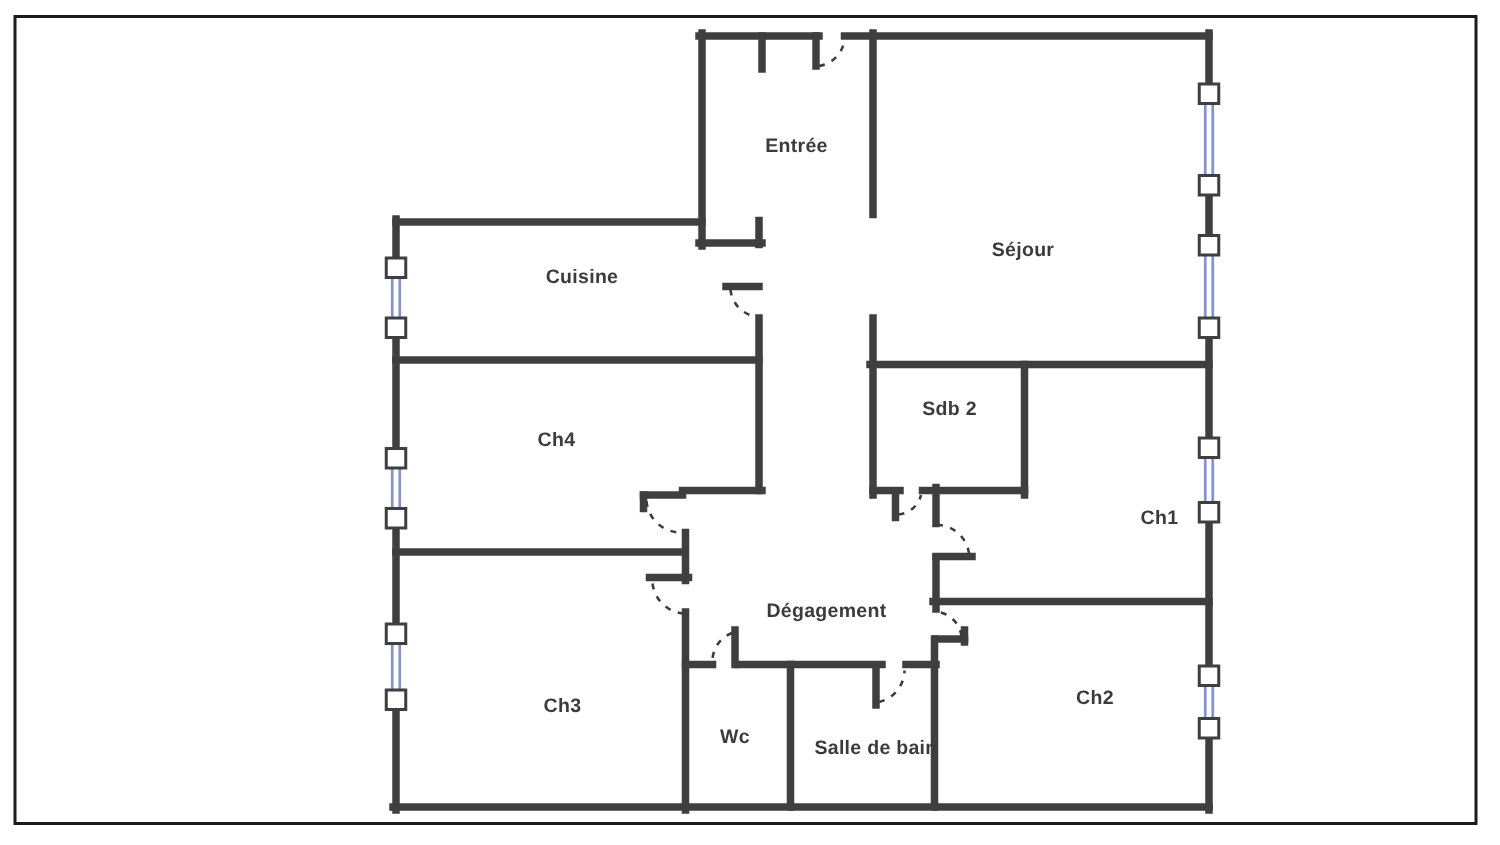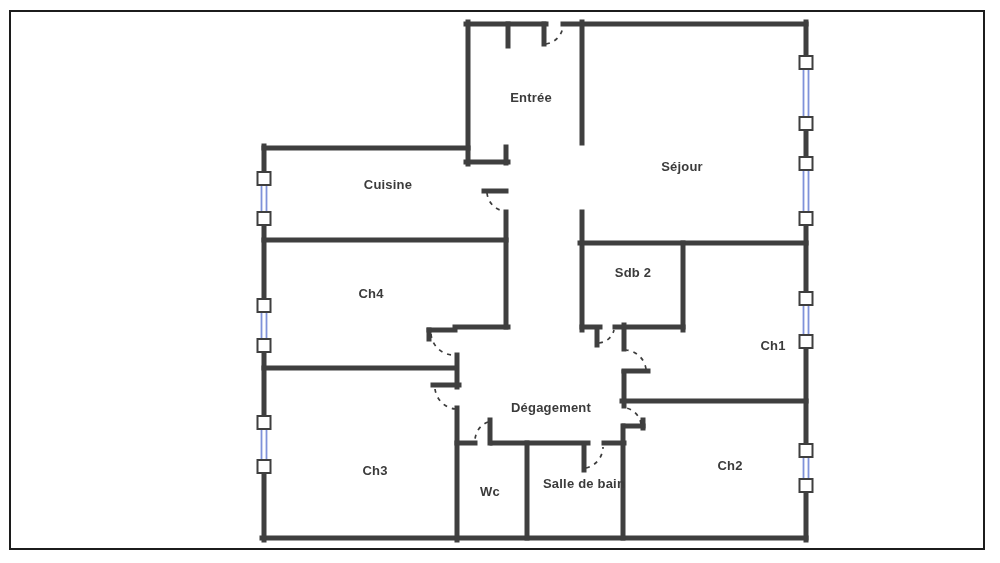--- a/index.html
+++ b/index.html
@@ -169,15 +169,15 @@
 
   <div class="room-label" style="left:531px;top:97px;">Entrée</div>
   <div class="room-label" style="left:682px;top:166px;">Séjour</div>
   <div class="room-label" style="left:388px;top:184px;">Cuisine</div>
   <div class="room-label" style="left:371px;top:293px;">Ch4</div>
   <div class="room-label" style="left:633px;top:272px;">Sdb 2</div>
   <div class="room-label" style="left:773px;top:345px;">Ch1</div>
   <div class="room-label" style="left:551px;top:377px;margin-top:30px;">Dégagement</div>
   <div class="room-label" style="left:375px;top:470px;text-align:center;">Ch3</div>
   <div class="room-label" style="left:490px;top:491px;">Wc</div>
-  <div class="room-label" style="left:574px;top:483px;padding-left:20px;">Salle de bain</div>
+  <div class="room-label" style="left:574px;top:498px;padding-left:20px;">Salle de bain</div>
   <div class="room-label" style="left:730px;top:465px;">Ch2</div>
 </div>
 
 </body></html>

